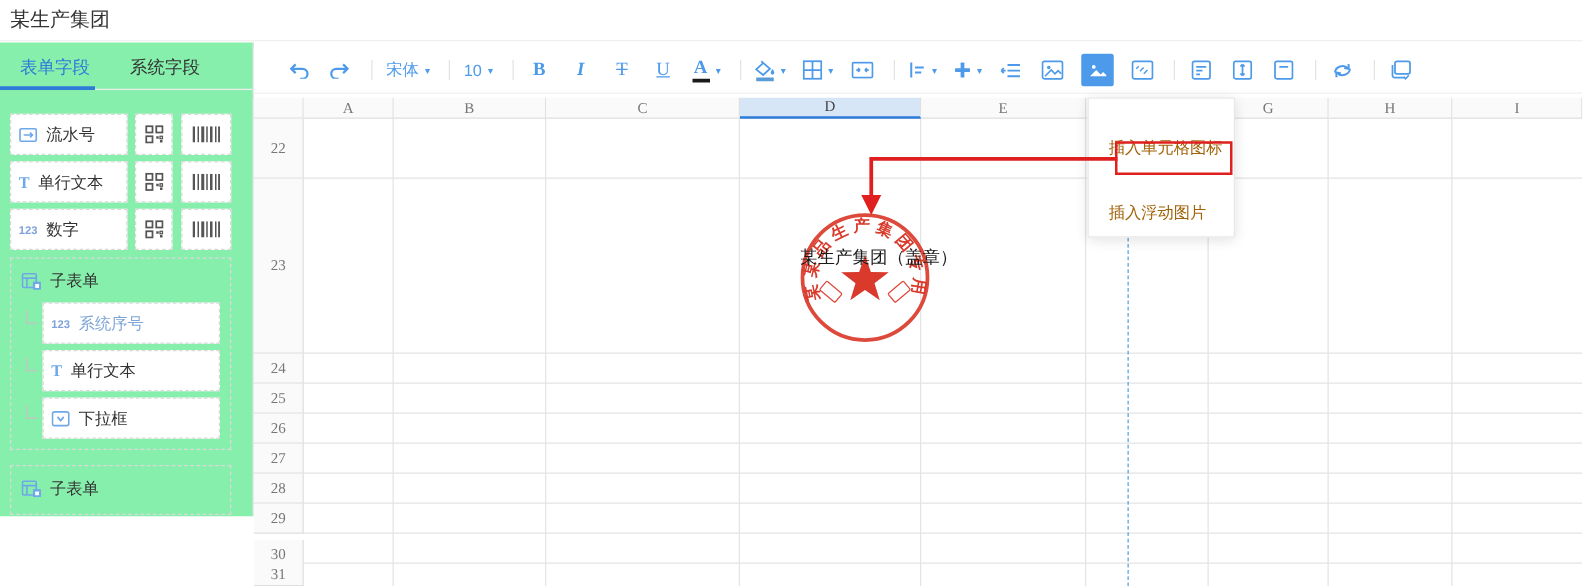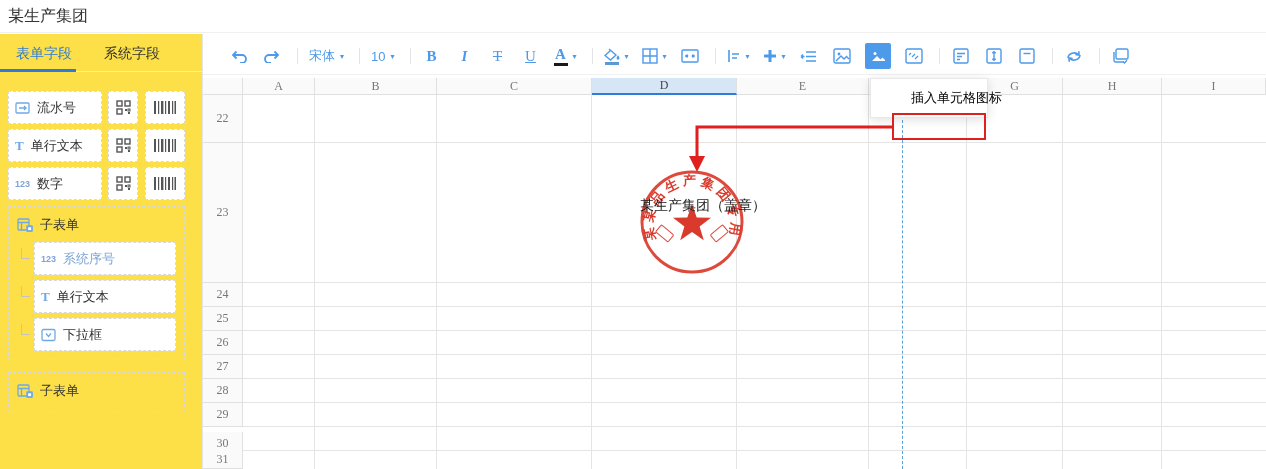--- a/index.html
+++ b/index.html
@@ -4,21 +4,21 @@
 <style>
   * { box-sizing: border-box; margin: 0; padding: 0; }
   html,body { width:1266px; height:469px; overflow:hidden; }
   body { font-family:"Liberation Sans",sans-serif; background:#fff; color:#333; position:relative; }
 
   
   .titlebar { position:absolute; left:0; top:0; width:1266px; height:33px; border-bottom:1px solid #f0f0f0; background:#fff; }
   .page-title { position:absolute; left:8px; top:6px; font-size:16px; color:#333; }
 
   
-  .left-panel { position:absolute; left:0; top:34px; width:203px; height:435px; border-right:1px solid #e4e4e4; background:#fde047; overflow:hidden; }
+  .left-panel { position:absolute; left:0; top:34px; width:203px; height:379px; border-right:1px solid #e4e4e4; background:#86efac; overflow:hidden; }
   .tabs { position:relative; height:38px; border-bottom:1px solid #ececec; display:flex; }
   .tab { width:88px; text-align:center; line-height:38px; font-size:14px; color:#333; cursor:pointer; }
   .tab.active { color:#2f7bd9; }
   .tab-underline { position:absolute; left:0; bottom:-1px; width:76px; height:3px; background:#2f7bd9; }
   .fields { padding:14px 17px 0 8px; }
   .field-row { display:flex; margin-top:5px; }
   .fbox { border:1px dashed #d9d9d9; height:33px; display:flex; align-items:center; padding:0 6px; background:#fff; }
   .fmain { flex:1; min-width:0; }
   .fqr { width:30px; margin-left:6px; justify-content:center; }
   .fbar { width:40px; margin-left:7px; justify-content:center; }
@@ -49,21 +49,21 @@
     display:flex; align-items:center; justify-content:center; border-right:1px solid #e0e0e0; border-bottom:1px solid #e0e0e0; }
   .col-h.sel { background:#d7e6f7; color:#444; border-bottom:2px solid #2f7bd9; }
   .vline { position:absolute; width:1px; background:#e4e4e4; }
   .hline { position:absolute; height:1px; background:#e4e4e4; }
   .page-break { position:absolute; width:0; border-left:1px dashed #55a1dc; z-index:5; }
 
   
   .stamp-wrap { position:absolute; left:637px; top:167px; width:110px; height:110px; z-index:20; }
   .stamp-overlay-text { position:absolute; left:612px; top:197px; z-index:21; font-family:"Liberation Serif",serif; font-size:14px; color:#1a1a1a; white-space:nowrap;margin-left:28px; }
   .menu { position:absolute; left:870px; top:78px; width:118px; z-index:40; background:#fff; border:1px solid #e8e8e8; box-shadow:0 2px 10px rgba(0,0,0,.12); padding:3px 0; }
-  .menu-item { height:32px; line-height:32px; padding-left:40px; font-size:13px; color:#000000; cursor:pointer; white-space:nowrap; }
+  .menu-item { height:32px; line-height:32px; padding-left:16px; font-size:13px; color:#a16207; cursor:pointer; white-space:nowrap;margin-top:20px; }
   .red-box { position:absolute; left:892px; top:113px; width:94px; height:27px; border:2px solid #e01f1f; z-index:60; pointer-events:none; }
   .arrow-svg { position:absolute; left:680px; top:110px; z-index:50; pointer-events:none; }
 </style>
 </head>
 <body>
 
 <div class="titlebar">
   <div class="page-title">某生产集团</div>
 </div>
 
@@ -407,14 +407,15 @@
 </div>
 <div class="stamp-overlay-text">某生产集团（盖章）</div>
 
 <svg class="arrow-svg" width="230" height="70" viewBox="0 0 230 70">
   <path d="M214 17 H17 V48" fill="none" stroke="#e01f1f" stroke-width="3"></path>
   <polygon fill="#e01f1f" points="17,62 9,46 25,46"></polygon>
 </svg>
 
 <div class="menu">
   <div class="menu-item">插入单元格图标</div>
+  <div class="menu-item">插入浮动图片</div>
 </div>
 <div class="red-box"></div>
 
 </body></html>

